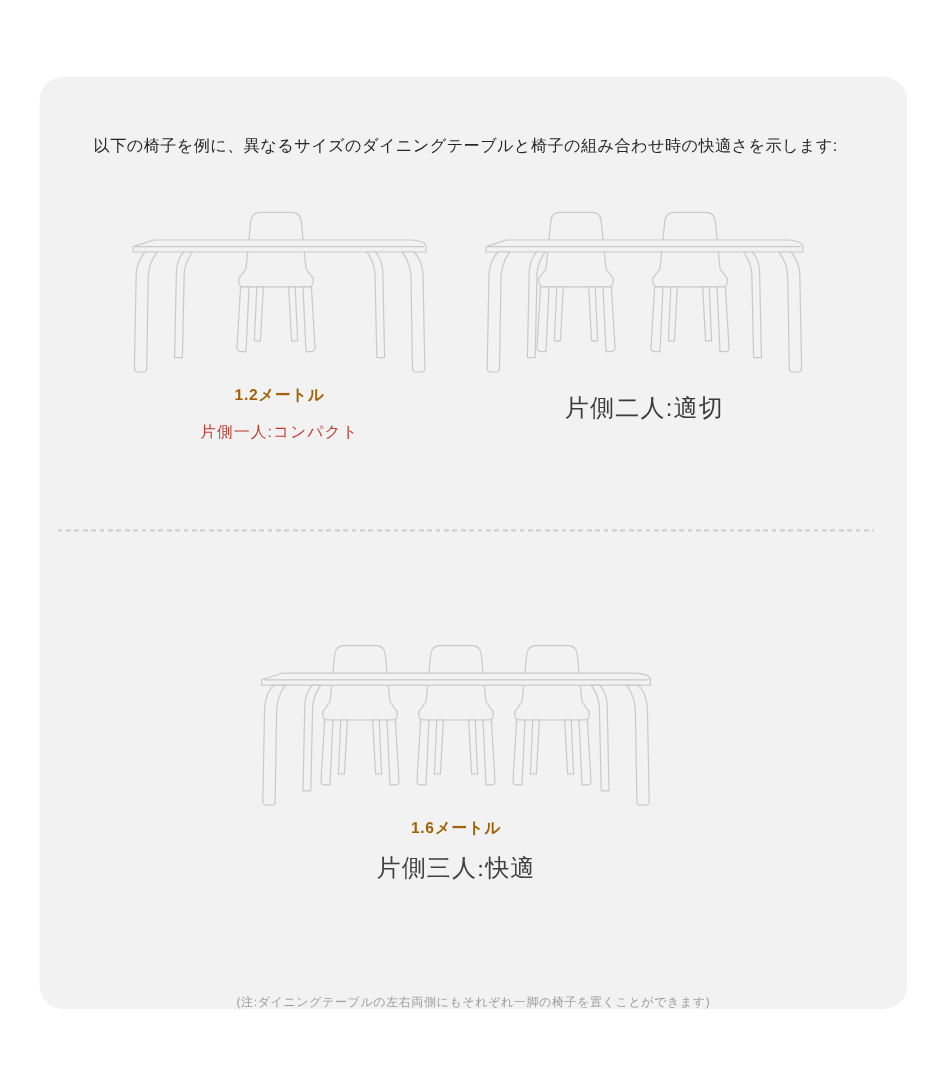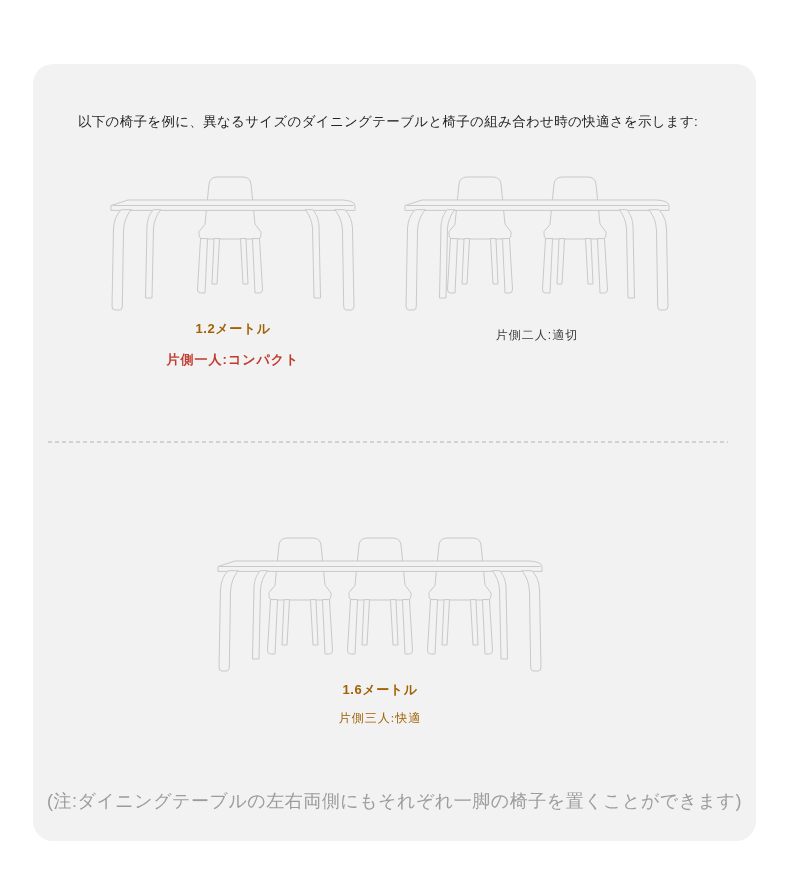--- a/index.html
+++ b/index.html
@@ -18,34 +18,34 @@
     white-space:nowrap;
     margin-top:18px;
   }
   .figure{position:absolute;text-align:center;}
   .figure svg{display:block;}
   .size-label{
     margin-top:4px;font-size:13px;font-weight:700;color:#a16207;
     letter-spacing:0.6px;
   }
   .caption{
-    margin-top:11px;font-size:12px;color:#3b3b3b;letter-spacing:1px;
+    margin-top:11px;font-size:20px;color:#3b3b3b;letter-spacing:1px;
     white-space:nowrap;
   }
-  .figure.compact .caption{font-size:13px;margin-top:13px;font-weight:bold;}
+  .figure.compact .caption{font-size:13px;margin-top:13px;}
   .fig-0{left:75px;top:112px;width:250px;}
   .fig-1{left:369px;top:112px;width:270px;}
   .fig-2{left:182px;top:473px;width:330px;}
   .divider{
     position:absolute;left:15px;right:28px;top:377px;height:2px;
     background:repeating-linear-gradient(90deg,#d2d2d2 0 4px,transparent 4px 7px);
   }
   .note{
-    position:absolute;left:0;right:0;top:725px;text-align:center;
-    font-size:18px;color:#9c9c9c;letter-spacing:0.5px;white-space:nowrap;
+    position:absolute;left:0;right:0;top:764px;text-align:center;
+    font-size:10px;color:#9c9c9c;letter-spacing:0.5px;white-space:nowrap;
   }
 </style>
 </head>
 <body>
 
 <div class="panel">
 
   <div class="header-text">以下の椅子を例に、異なるサイズのダイニングテーブルと椅子の組み合わせ時の快適さを示します:</div>
 
   <div class="figure compact fig-0">
@@ -126,17 +126,17 @@
   </g>
     <path d="M3,34 L3,29.5 L20,24 L314,24 Q327,24.5 327,30 L327,34 Z"></path>
     <path d="M45,34 C41,38.5 39.5,44 39,50 L37.5,122 L44,122 L45.5,52 C46,45.5 48.5,39 52.5,34 Z"></path>
     <path d="M285,34 C289,38.5 290.5,44 291,50 L292.5,122 L286,122 L284.5,52 C284,45.5 281.5,39 277.5,34 Z"></path>
     <path d="M13,34 C8,39 6,45 5.5,53 L4,130 Q3.8,134 7,134 L12,134 Q14.2,134 14.3,130 L15.5,55 C16,46 18.5,39.5 23,34 Z"></path>
     <path d="M317,34 C322,39 324,45 324.5,53 L326,130 Q326.2,134 323,134 L318,134 Q315.8,134 315.7,130 L314.5,55 C314,46 311.5,39.5 307,34 Z"></path>
     <path d="M5,29.5 L325,29.5" fill="none"></path>
         </g>
       </svg>
     <div class="size-label">1.6メートル</div>
-    <div class="caption" style="color: #a16207; font-family: Liberation Serif, serif;">片側三人:快適</div>
+    <div class="caption" style="color: #404040; font-family: Liberation Serif, serif;">片側三人:快適</div>
   </div>
 
   <div class="note">(注:ダイニングテーブルの左右両側にもそれぞれ一脚の椅子を置くことができます)</div>
 </div>
 
 </body></html>

